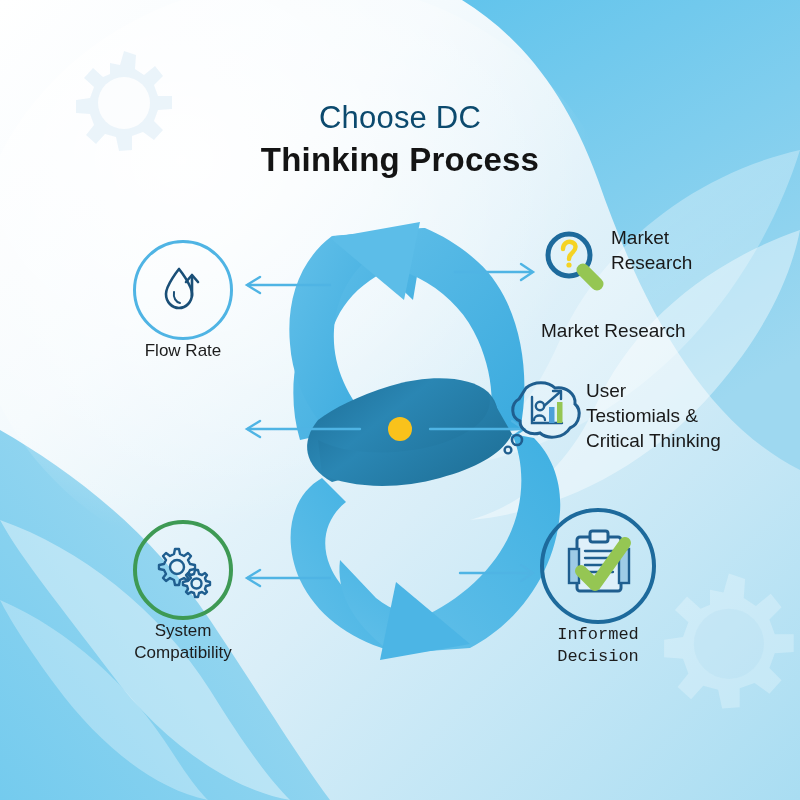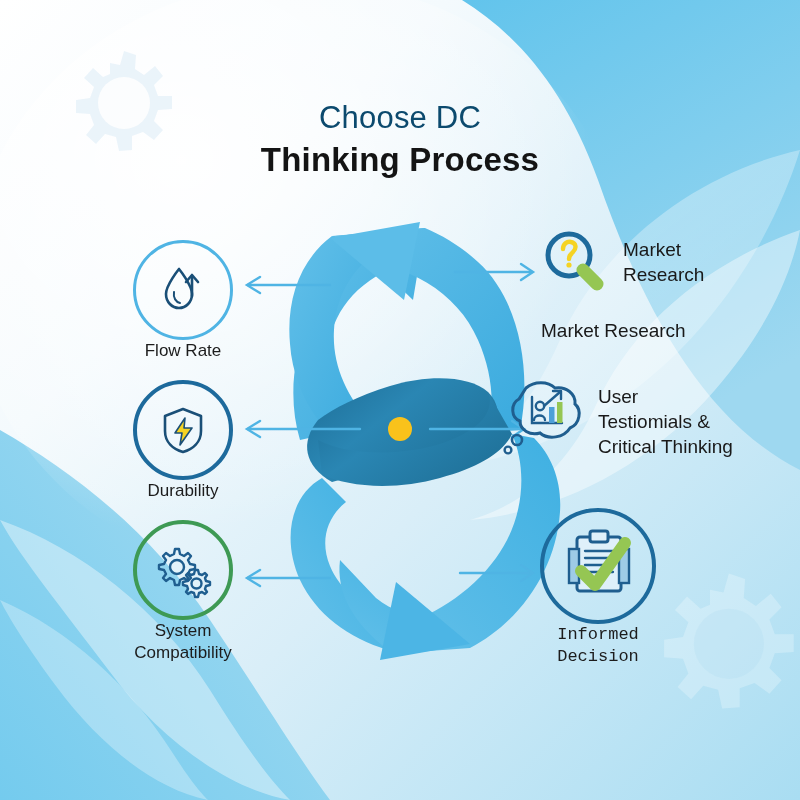--- a/index.html
+++ b/index.html
@@ -48,21 +48,21 @@
 
   
   #node-flow      { left:133px; top:240px; }
   #node-dura      { left:133px; top:380px; }
   #node-sys       { left:133px; top:520px; }
   
   #node-market    { left:537px; top:225px; }
   #node-user      { left:500px; top:378px; }
   #node-informed  { left:540px; top:508px;font-family:Liberation Mono, monospace; }
 
-  .row { display:flex; align-items:center; gap:12px; }
+  .row { display:flex; align-items:flex-start; }
 </style>
 </head>
 <body>
 
 <div id="stage">
 
   <svg class="bg-layer" viewBox="0 0 800 800" xmlns="http://www.w3.org/2000/svg">
     <defs>
       <linearGradient id="gBase" x1="0" y1="0" x2="1" y2="1">
         <stop offset="0%" stop-color="#ffffff"></stop>
@@ -233,29 +233,20 @@
         <path d="M24,7 C24,7 11,23 11,32 C11,40 17,46 24,46 C31,46 37,40 37,32
                  C37,23 24,7 24,7 Z" fill="none" stroke="#1a4f77" stroke-width="2.6" stroke-linejoin="round"></path>
         <path d="M19,30 C18,36 21,40 25,41" fill="none" stroke="#1a4f77" stroke-width="2" stroke-linecap="round"></path>
         <path d="M37,34 L37,14" fill="none" stroke="#1a4f77" stroke-width="2.6" stroke-linecap="round"></path>
         <path d="M31,20 L37,13 L43,20" fill="none" stroke="#1a4f77" stroke-width="2.6" stroke-linecap="round" stroke-linejoin="round"></path>
       </svg>
     </div>
     <div class="node-label">Flow Rate</div>
   </div>
 
-  <div class="node" id="node-dura">
-    <div class="circle" style="width:100px;height:100px;border:4px solid #1D6A9C;">
-      <svg width="56" height="56" viewBox="0 0 56 56">
-        <path d="M28,7 L46,14 V29 C46,40 38,47 28,50 C18,47 10,40 10,29 V14 Z" fill="none" stroke="#1a4f77" stroke-width="2.6" stroke-linejoin="round"></path>
-        <path d="M30,16 L20,31 H27 L25,43 L37,26 H29 Z" fill="#F5D323" stroke="#1a4f77" stroke-width="1.6" stroke-linejoin="round"></path>
-      </svg>
-    </div>
-    <div class="node-label">Durability</div>
-  </div>
 
   <div class="node" id="node-sys">
     <div class="circle" style="width:100px;height:100px;border:4px solid #3E9A54;">
       <svg width="60" height="60" viewBox="0 0 60 60">
         <g fill="none" stroke="#1f5e8f" stroke-width="2.4" stroke-linejoin="round">
           <path d="M22,9 L26,9 L27,14 L31,16 L35,13 L38,16 L35,20 L37,24 L42,25 L42,29
                    L37,30 L35,34 L38,38 L35,41 L31,38 L27,40 L26,45 L22,45 L21,40 L17,38
                    L13,41 L10,38 L13,34 L11,30 L6,29 L6,25 L11,24 L13,20 L10,16 L13,13
                    L17,16 L21,14 Z"></path>
           <circle cx="24" cy="27" r="7"></circle>

